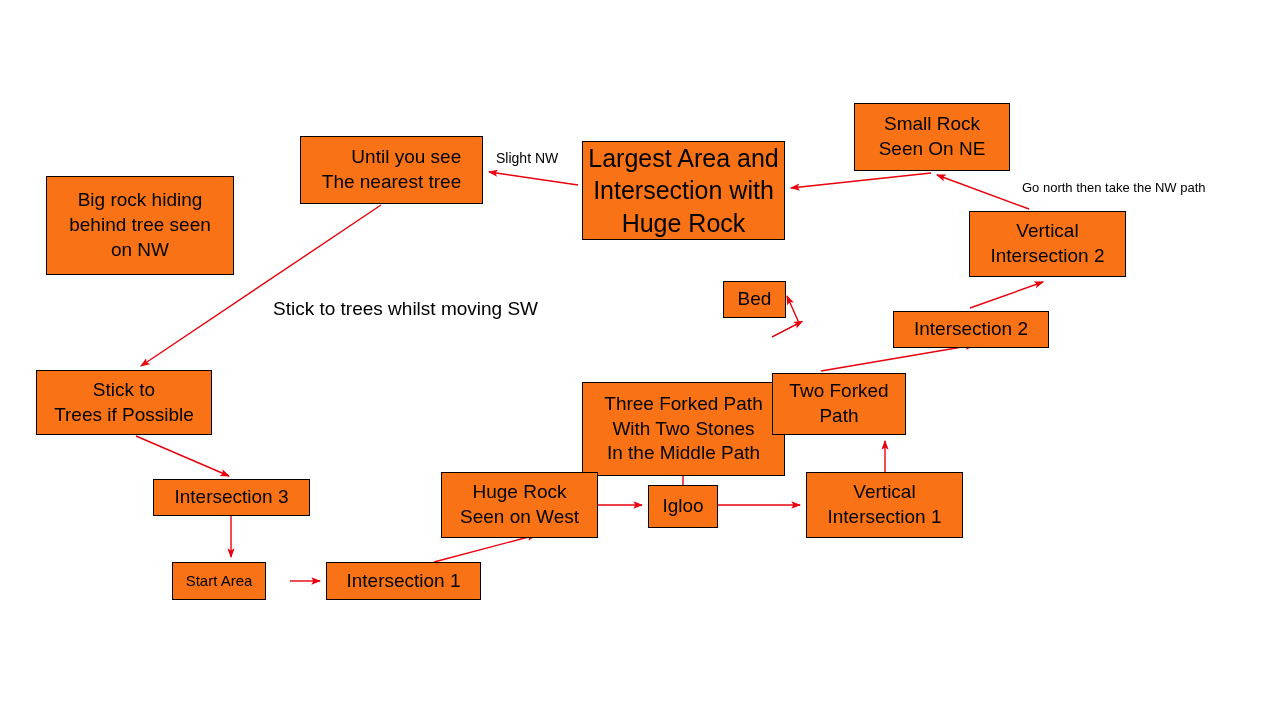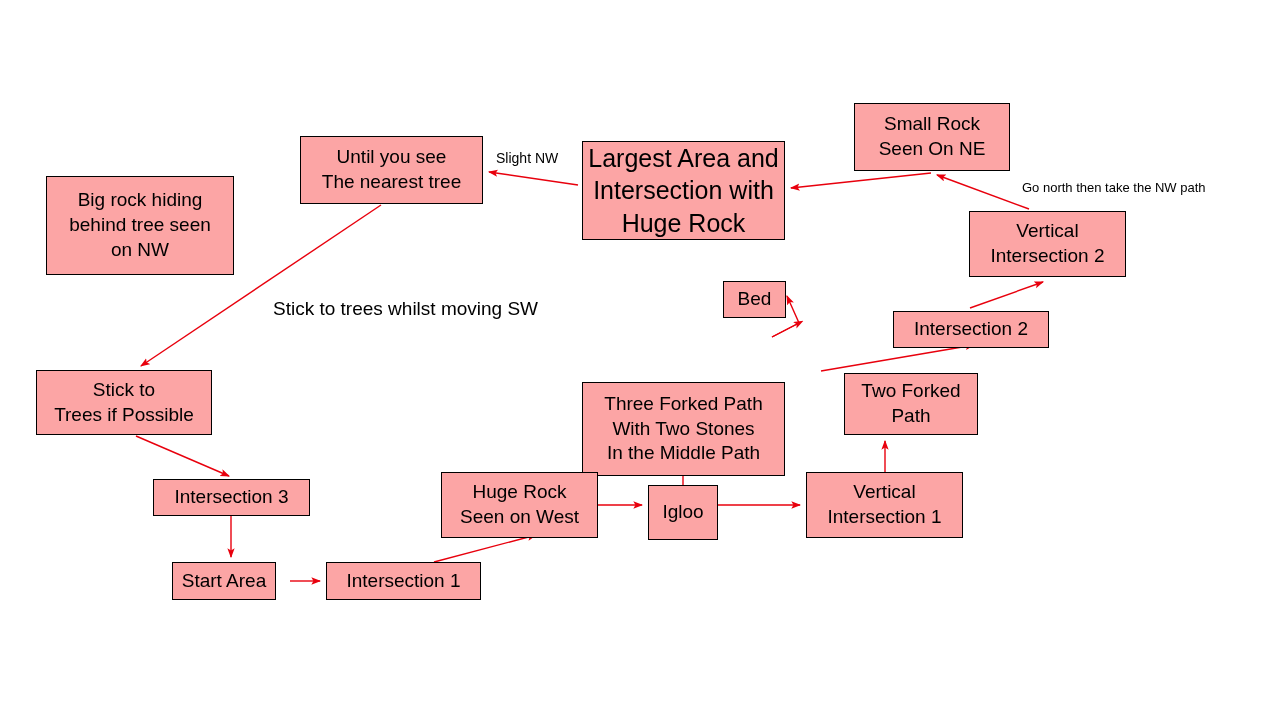--- a/index.html
+++ b/index.html
@@ -12,21 +12,21 @@
     width: 1280px;
     height: 720px;
     background: #ffffff;
     font-family: "Liberation Sans", sans-serif;
     overflow: hidden;
   }
   .node {
     position: absolute;
     box-sizing: border-box;
     border: 1.3px solid #000000;
-    background: #fca5a5;
+    background: #f97316;
     color: #000000;
     display: flex;
     align-items: center;
     justify-content: center;
     text-align: center;
     line-height: 1.3;
     white-space: pre-line;
     z-index: 3;
   }
   .edge-label {
@@ -76,44 +76,44 @@
         <polyline points="231,516 231,557" stroke="#e8000d" marker-end="url(#arrowhead)"></polyline>
         <polyline points="772,337 799,323 787,296" stroke="#e8000d" marker-end="url(#arrowhead)"></polyline>
         <polyline points="772,337 799,323" stroke="#e8000d" marker-end="url(#arrowmid)"></polyline>
       </g>
   </svg>
 
   <div id="node-layer">
       <div class="node" style="left: 46px; top: 176px; width: 188px; height: 99px; font-size: 19px; border-color: rgb(0, 0, 0); color: rgb(0, 0, 0);">Big rock hiding
 behind tree seen
 on NW</div>
-      <div class="node" style="left: 300px; top: 136px; width: 183px; height: 68px; font-size: 19px; border-color: rgb(0, 0, 0); color: rgb(0, 0, 0);">Until you see
+      <div class="node" style="left: 300px; top: 136px; width: 183px; height: 68px; font-size: 19px; border-color: rgb(0, 0, 0); color: rgb(0, 0, 0); text-align: right;">Until you see
 The nearest tree</div>
       <div class="node" style="left: 582px; top: 141px; width: 203px; height: 99px; font-size: 25px; border-color: rgb(0, 0, 0); color: rgb(0, 0, 0);">Largest Area and
 Intersection with
 Huge Rock</div>
       <div class="node" style="left: 854px; top: 103px; width: 156px; height: 68px; font-size: 19px; border-color: rgb(0, 0, 0); color: rgb(0, 0, 0);">Small Rock
 Seen On NE</div>
       <div class="node" style="left: 969px; top: 211px; width: 157px; height: 66px; font-size: 19px; border-color: rgb(0, 0, 0); color: rgb(0, 0, 0);">Vertical
 Intersection 2</div>
       <div class="node" style="left: 893px; top: 311px; width: 156px; height: 37px; font-size: 19px; border-color: rgb(0, 0, 0); color: rgb(0, 0, 0);">Intersection 2</div>
       <div class="node" style="left: 723px; top: 274px; width: 63px; height: 37px; font-size: 19px; border-color: rgb(0, 0, 0); color: rgb(0, 0, 0); margin-top: 7px;">Bed</div>
       <div class="node" style="left: 582px; top: 341px; width: 203px; height: 94px; font-size: 19px; border-color: rgb(0, 0, 0); color: rgb(0, 0, 0); margin-top: 41px;">Three Forked Path
 With Two Stones
 In the Middle Path</div>
-      <div class="node" style="left: 844px; top: 373px; width: 134px; height: 62px; font-size: 19px; border-color: rgb(0, 0, 0); color: rgb(0, 0, 0);">Two Forked
+      <div class="node" style="left: 772px; top: 373px; width: 134px; height: 62px; font-size: 19px; border-color: rgb(0, 0, 0); color: rgb(0, 0, 0);">Two Forked
 Path</div>
       <div class="node" style="left: 36px; top: 370px; width: 176px; height: 65px; font-size: 19px; border-color: rgb(0, 0, 0); color: rgb(0, 0, 0);">Stick to
 Trees if Possible</div>
       <div class="node" style="left: 153px; top: 479px; width: 157px; height: 37px; font-size: 19px; border-color: rgb(0, 0, 0); color: rgb(0, 0, 0);">Intersection 3</div>
-      <div class="node" style="left: 172px; top: 562px; width: 104px; height: 38px; font-size: 19px; border-color: rgb(0, 0, 0); color: rgb(0, 0, 0);">Start Area</div>
+      <div class="node" style="left: 172px; top: 562px; width: 94px; height: 38px; font-size: 15px; border-color: rgb(0, 0, 0); color: rgb(0, 0, 0);">Start Area</div>
       <div class="node" style="left: 326px; top: 562px; width: 155px; height: 38px; font-size: 19px; border-color: rgb(0, 0, 0); color: rgb(0, 0, 0);">Intersection 1</div>
       <div class="node" style="left: 441px; top: 472px; width: 157px; height: 66px; font-size: 19px; border-color: rgb(0, 0, 0); color: rgb(0, 0, 0);">Huge Rock
 Seen on West</div>
-      <div class="node" style="left: 648px; top: 485px; width: 70px; height: 55px; font-size: 19px; border-color: rgb(0, 0, 0); color: rgb(0, 0, 0);">Igloo</div>
+      <div class="node" style="left: 648px; top: 485px; width: 70px; height: 43px; font-size: 19px; border-color: rgb(0, 0, 0); color: rgb(0, 0, 0);">Igloo</div>
       <div class="node" style="left: 806px; top: 472px; width: 157px; height: 66px; font-size: 19px; border-color: rgb(0, 0, 0); color: rgb(0, 0, 0);">Vertical
 Intersection 1</div>
     </div>
   <div id="label-layer">
       <div class="edge-label" style="left: 496px; top: 150px; font-size: 14px;">Slight NW</div>
       <div class="edge-label" style="left: 1022px; top: 180px; font-size: 13px;">Go north then take the NW path</div>
       <div class="edge-label" style="left: 273px; top: 298px; font-size: 19px;">Stick to trees whilst moving SW</div>
     </div>
 
 </div>

